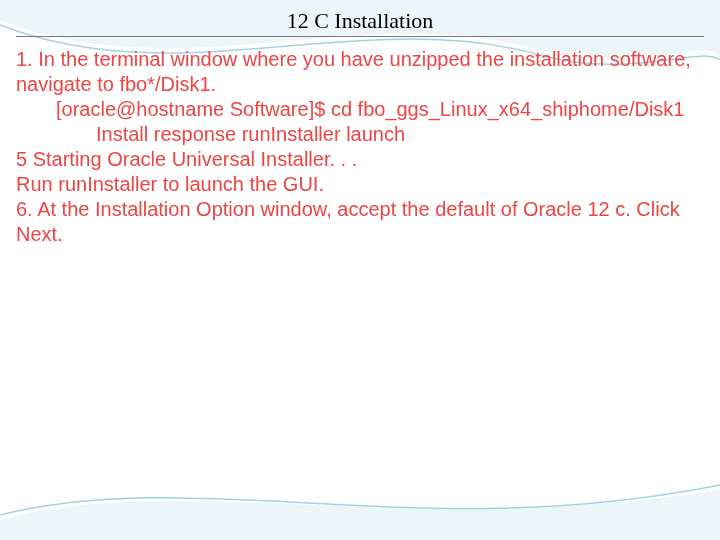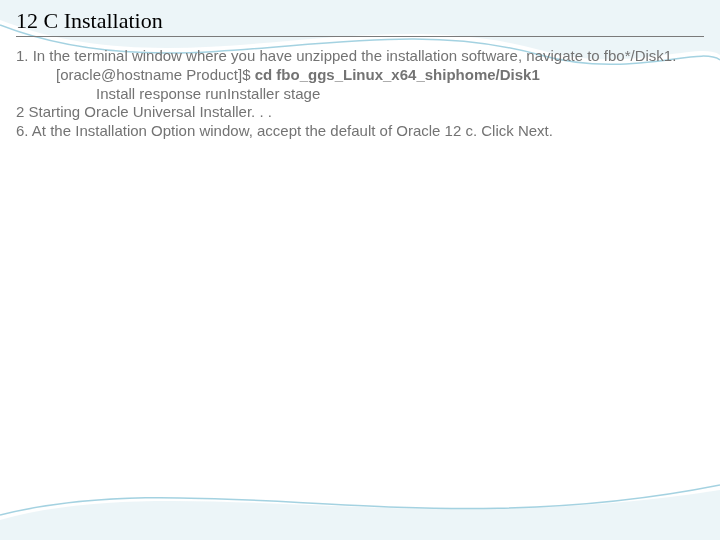--- a/index.html
+++ b/index.html
@@ -16,41 +16,41 @@
     top: 0; left: 0;
     width: 720px; height: 540px;
     z-index: 0;
   }
   .content {
     position: relative;
     z-index: 1;
     padding: 8px 16px 0 16px;
   }
   .title {
-    text-align: left;
+    text-align: center;
     font-size: 22px;
     font-weight: normal;
     font-family: "Times New Roman", serif;
     margin-bottom: 2px;
   }
   .title-underline {
     width: 100%;
     height: 1px;
     background: #7a7a7a;
     margin-bottom: 10px;
   }
   .body-text {
-    font-size: 15px;
+    font-size: 20px;
     line-height: 1.25;
-    color: #737373;
+    color: #ef4444;
   }
   .body-text p { margin: 0; }
   .indent1 { padding-left: 40px; }
   .indent2 { padding-left: 80px; }
-  .bold { font-weight: bold; }
+  .bold { font-weight: normal; }
 
   .wizard {
     margin: 10px 16px 0 16px;
     border: 1px solid #888;
     background: #eceae6;
     font-size: 9px;
     color: #222;
   }
   .wiz-title {
     background: linear-gradient(#3a3a3a,#1a1a1a);
@@ -126,24 +126,25 @@
   <path d="M0,515 C200,465 420,545 720,485" fill="none" stroke="#4aa6c4" stroke-width="1.5" opacity="0.5"></path>
 </svg>
 
 <div class="content">
   <div class="title">12 C Installation</div>
   <div class="title-underline"></div>
 
   <div class="body-text">
     <p>1.    In the terminal window where you have unzipped the installation software, navigate to fbo*/Disk1.</p>
     <p class="indent1">
-      <span>[oracle@hostname Product]$ </span><span class="bold">cd fbo_ggs_Linux_x64_shiphome/Disk1</span>
+      <span>[oracle@hostname Software]$ </span><span class="bold">cd fbo_ggs_Linux_x64_shiphome/Disk1</span>
     </p>
-    <p class="indent2">Install      response       runInstaller    stage</p>
-    <p>2   Starting Oracle Universal Installer. . .</p>
+    <p class="indent2">Install      response       runInstaller    launch</p>
+    <p>5   Starting Oracle Universal Installer. . .</p>
+    <p>Run runInstaller to launch the GUI.</p>
     <p>6.    At the Installation Option window, accept the default of Oracle 12 c. Click Next.</p>
   </div>
 </div>
 
 <div class="wizard">
   <div class="wiz-title">
     <span>Oracle GoldenGate 12.1.0.1.0 - Install Wizard - Step 1 of 5</span>
     <span class="ctrls"><span></span><span></span><span></span></span>
   </div>
   <div class="wiz-sub">Select Installation Option</div>

